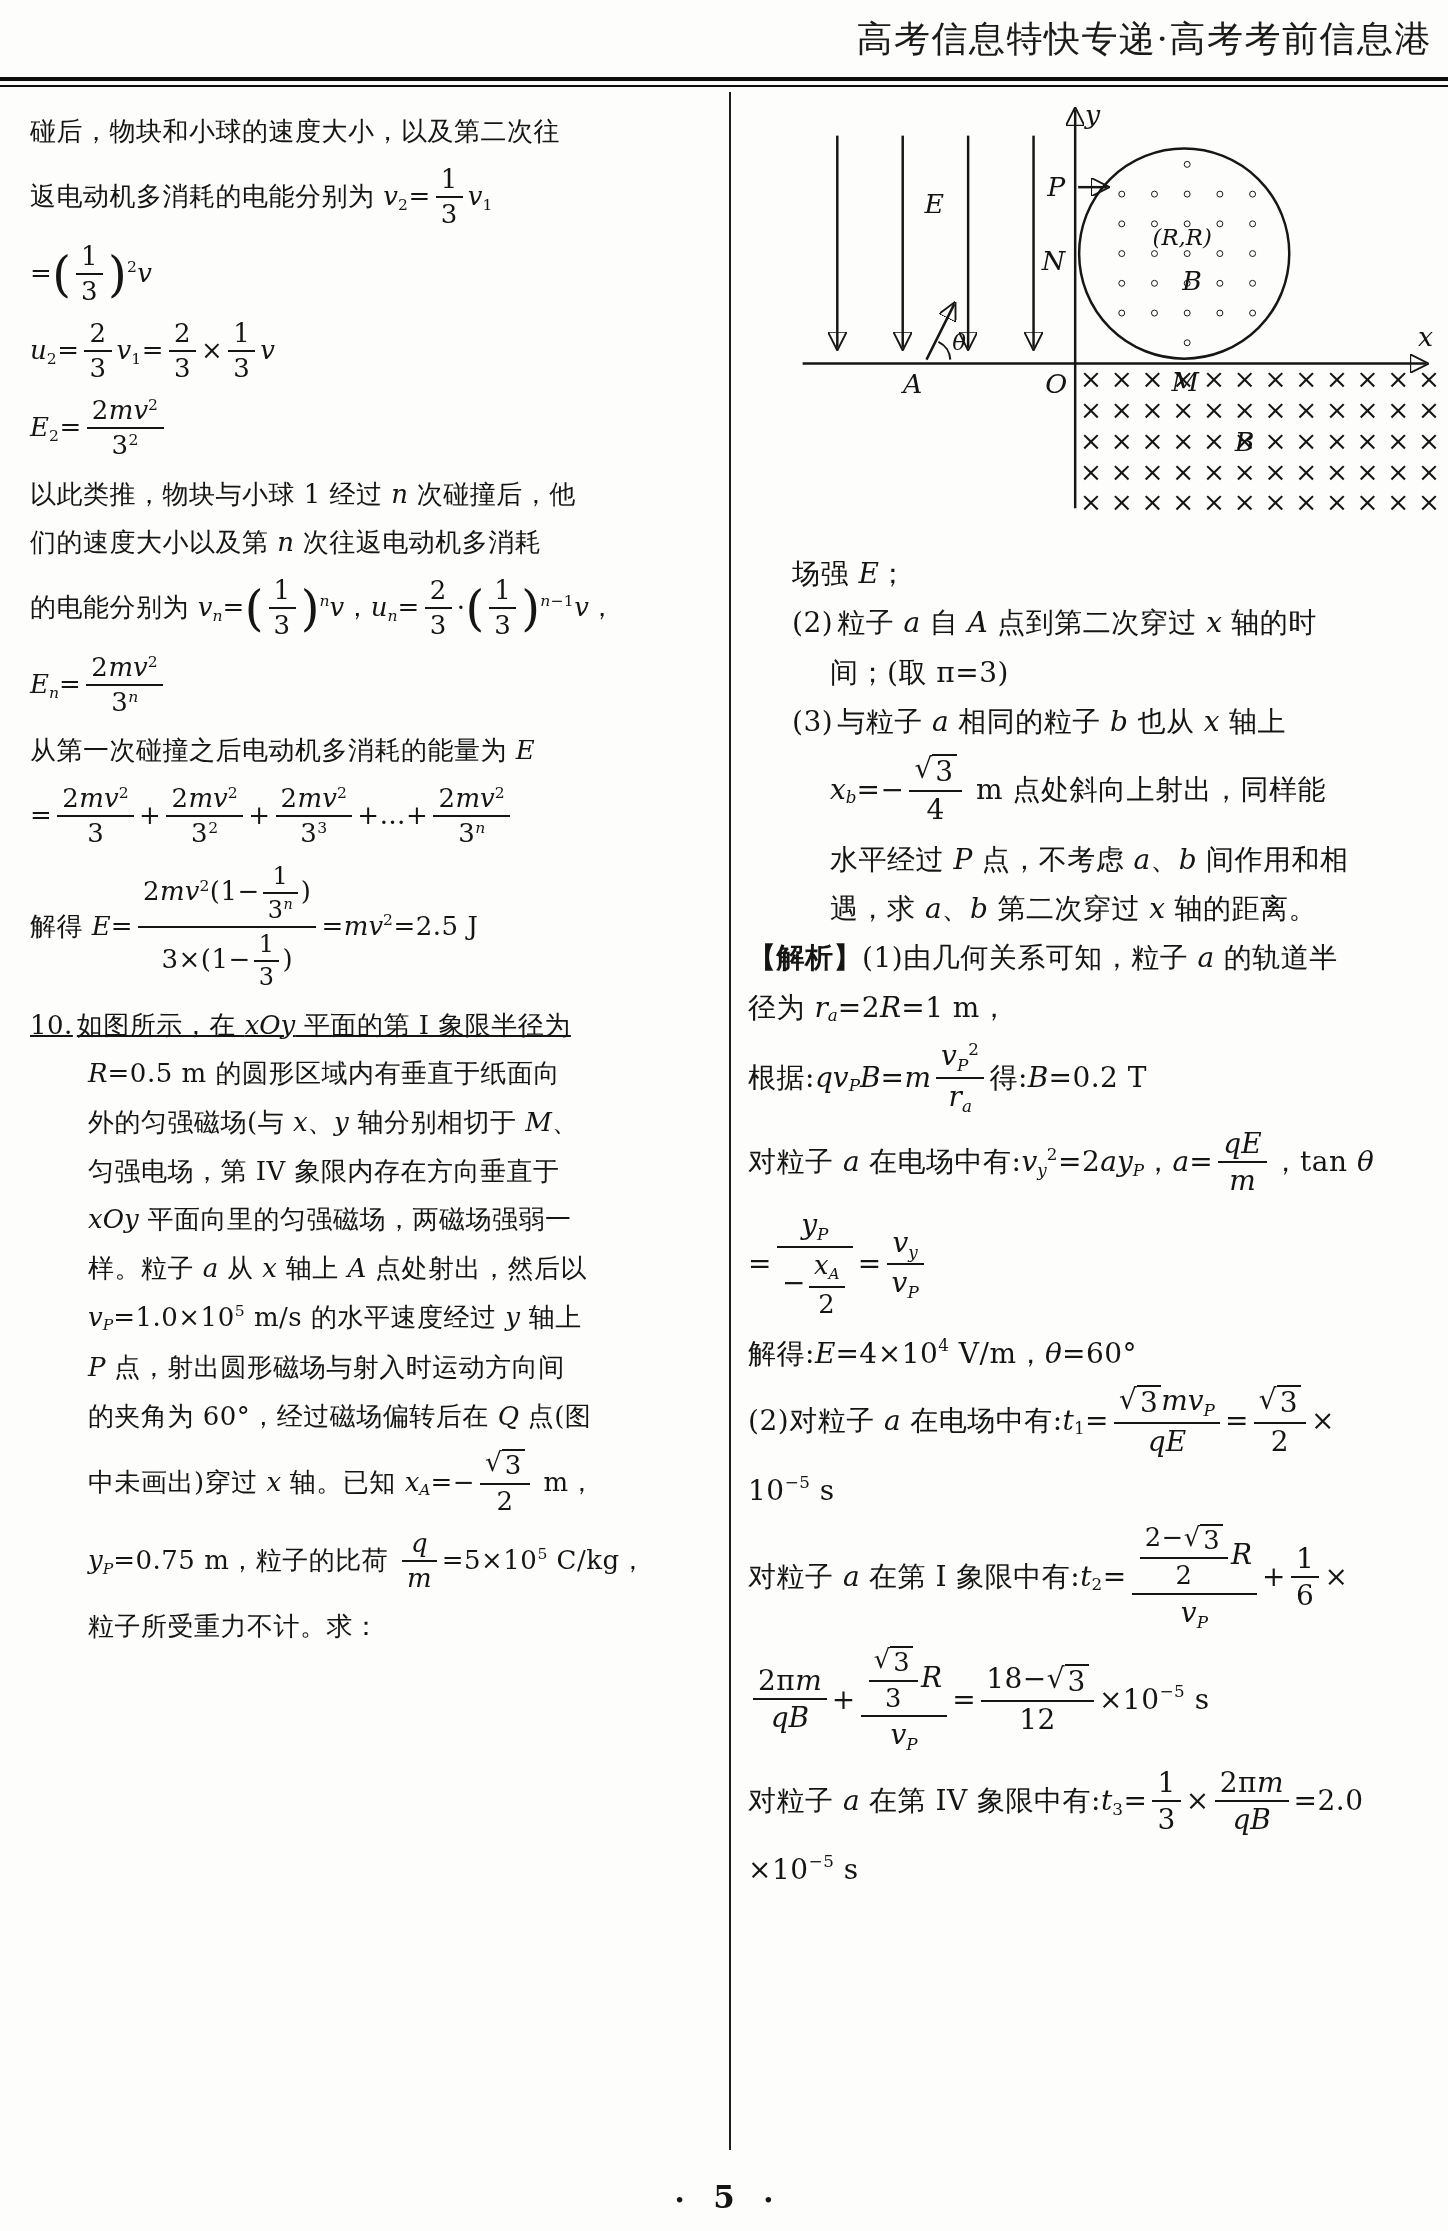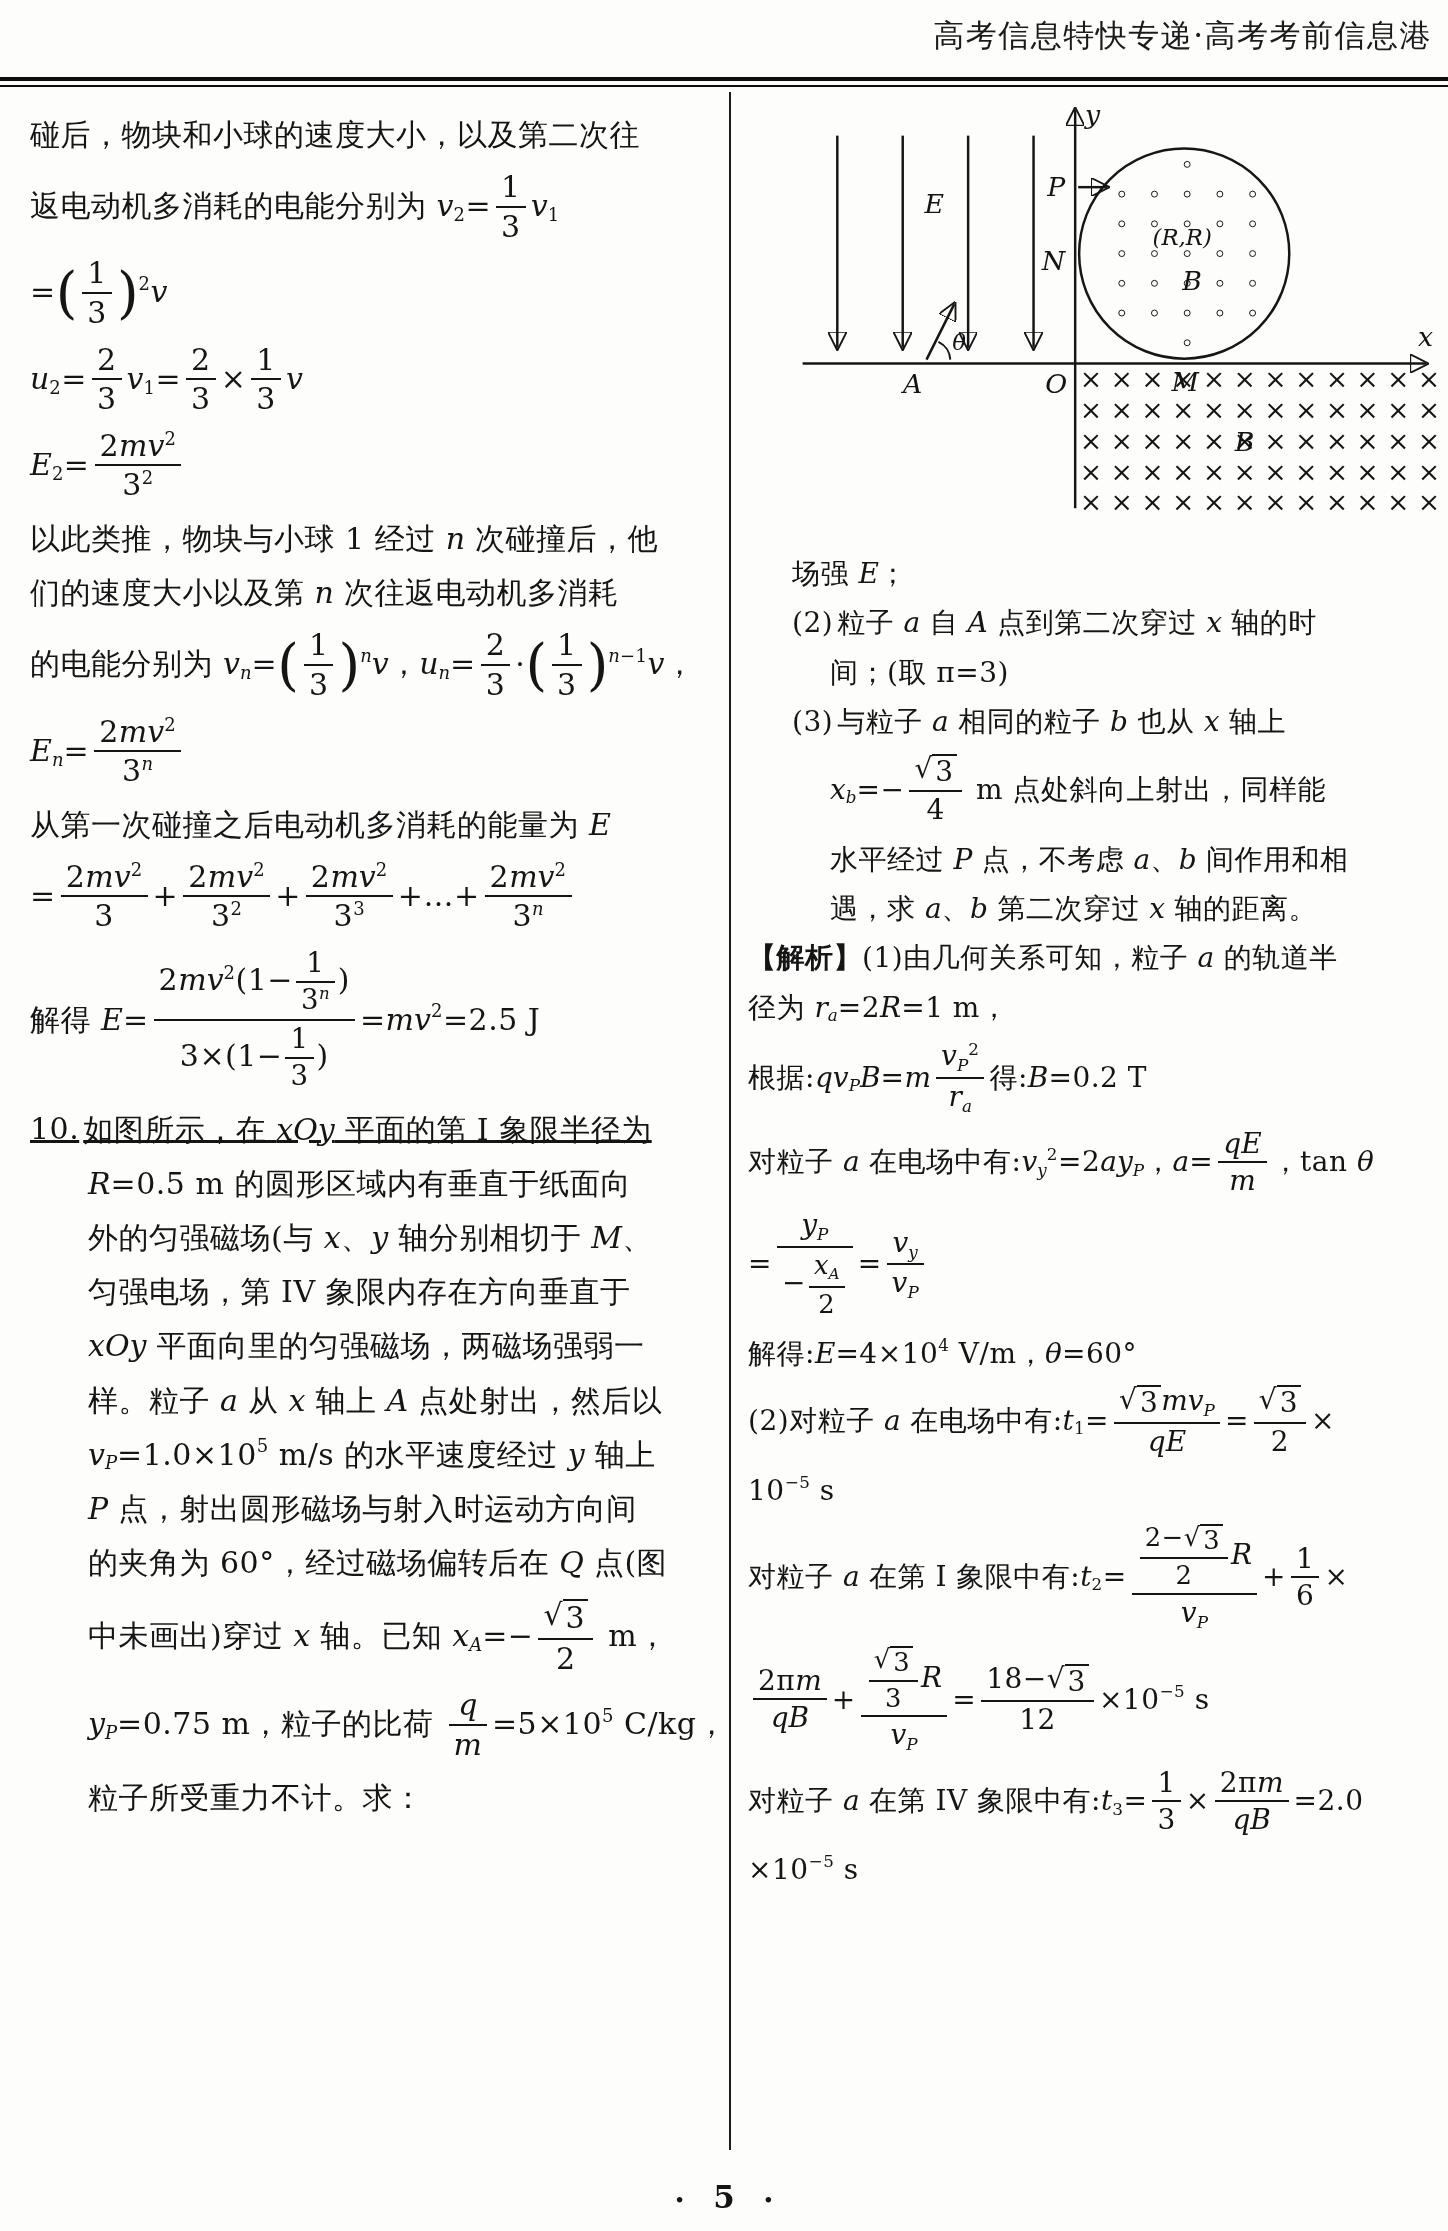--- a/index.html
+++ b/index.html
@@ -1,24 +1,24 @@
 <!DOCTYPE html>
 <html><head>
 <meta charset="utf-8">
 <style>
   html,body{margin:0;padding:0;background:#e8e8e6;}
   .page{position:relative;width:1448px;height:2231px;margin:0 auto;background:#fdfdfc;
         font-family:"DejaVu Serif","Liberation Serif",serif;color:#151515;overflow:hidden;}
-  .header-title{position:absolute;top:15px;right:16px;font-size:31px;letter-spacing:1.5px;
+  .header-title{position:absolute;top:15px;right:16px;font-size:36px;letter-spacing:1.5px;
         color:#1b1b1b;font-weight:500;}
   .rule-a{position:absolute;top:77px;left:0;width:100%;height:4px;background:#0e0e0e;}
   .rule-b{position:absolute;top:85px;left:0;width:100%;height:2px;background:#0e0e0e;}
   .divider{position:absolute;left:729px;top:92px;height:2058px;width:2px;background:#1c1c1c;}
   .col{position:absolute;}
-  .col-left{left:30px;top:100px;width:684px;font-size:30px;line-height:1.28;}
+  .col-left{left:30px;top:100px;width:684px;font-size:26px;line-height:1.28;}
   .col-right{left:748px;top:92px;width:694px;font-size:28px;line-height:1.28;}
   .block{margin:0;}
   .line{margin:14px 0;white-space:nowrap;}
   .line > *{vertical-align:middle;}
   .line.hasfrac{margin:9px 0;}
   .line.tall{margin:10px 0;}
   .col-right .line{margin:12px 0;}
   .col-right .line.hasfrac{margin:8px 0;}
   .col-right .line.tall{margin:9px 0;}
   .block.num .line{padding-left:58px;}

